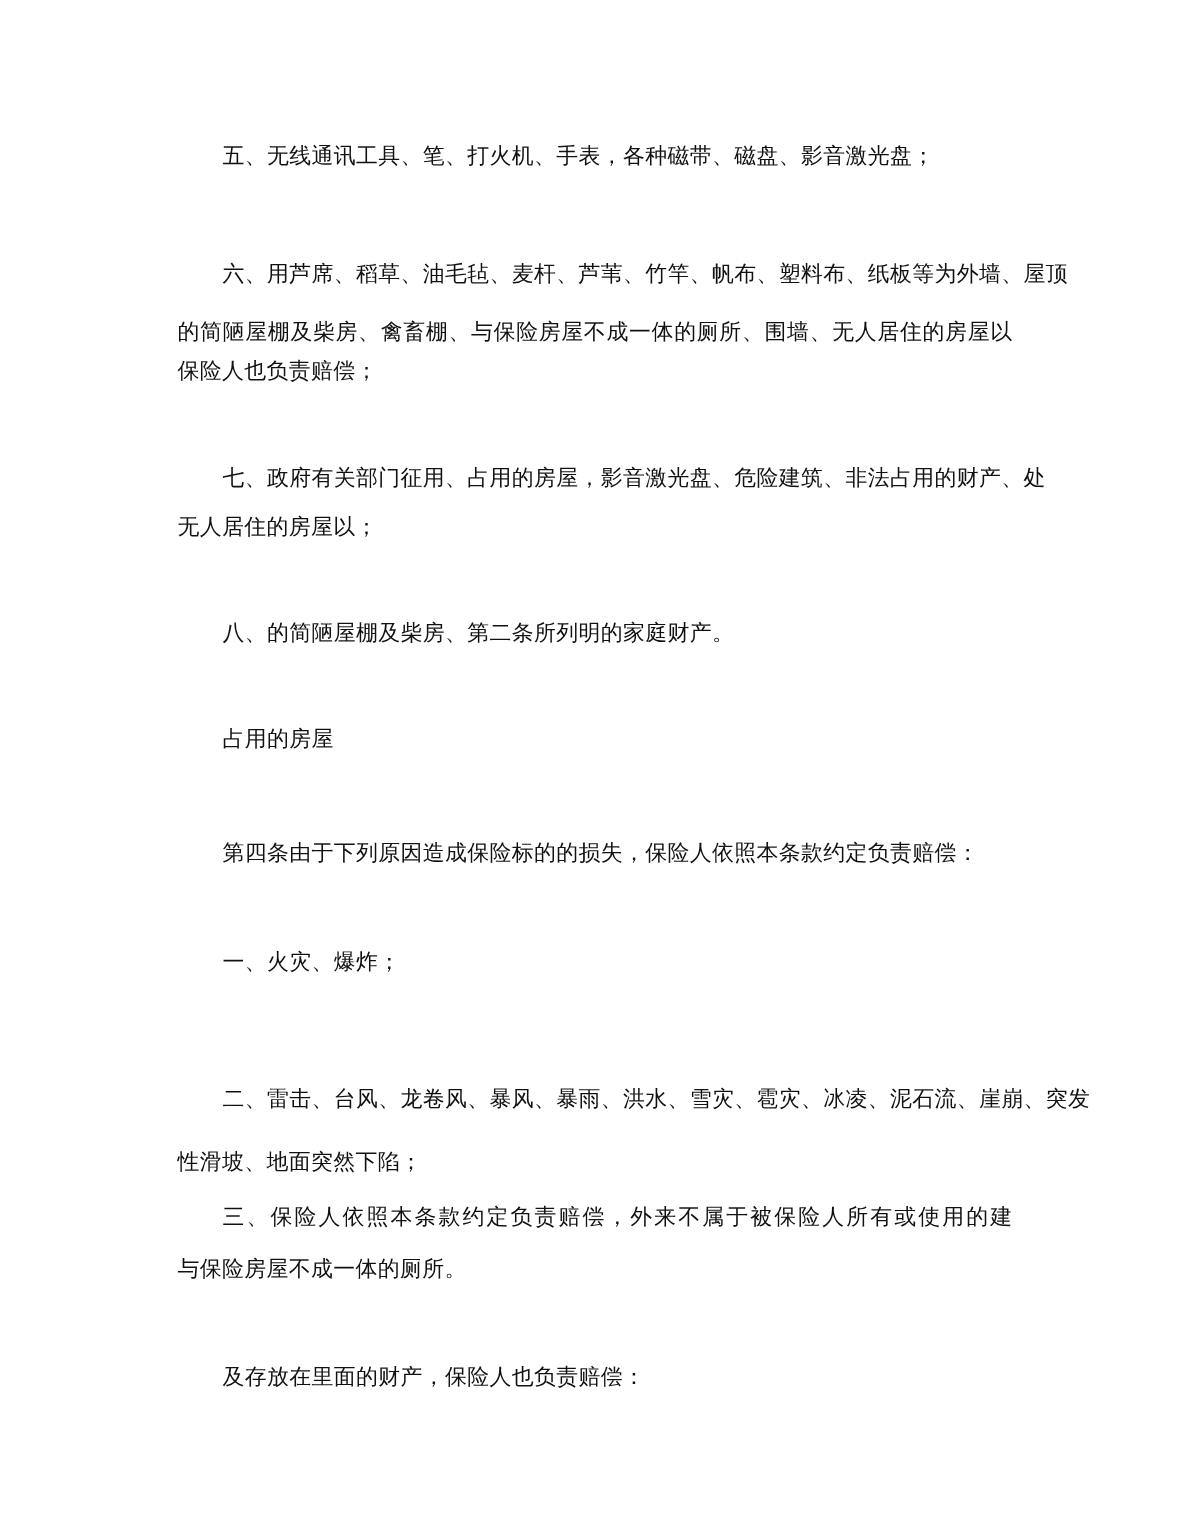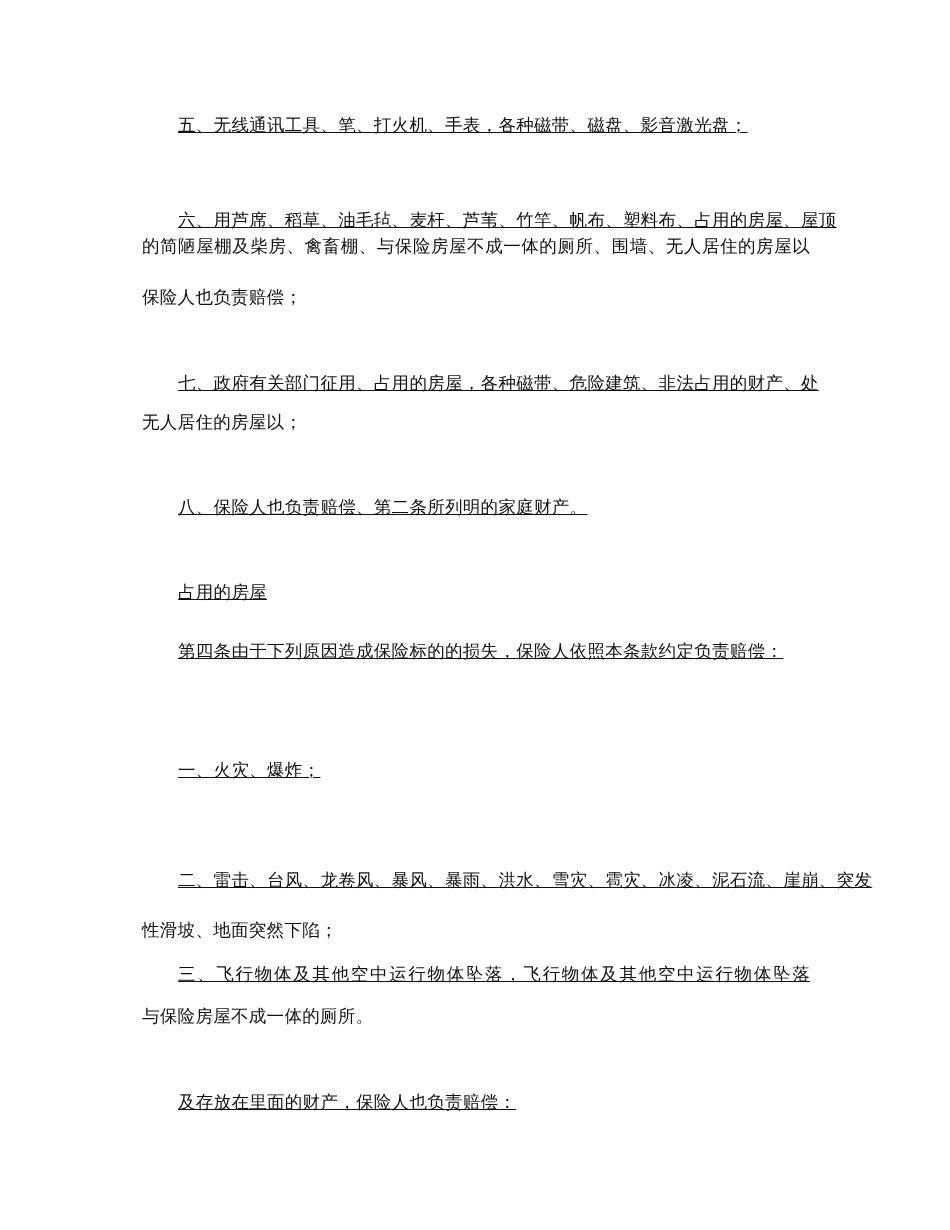--- a/index.html
+++ b/index.html
@@ -1,45 +1,45 @@
 <!DOCTYPE html>
 <html><head>
 <meta charset="utf-8">
 <style>
   html, body { margin: 0; padding: 0; background: #ffffff; }
   body { width: 950px; height: 1230px; position: relative; overflow: hidden;
          font-family: "DejaVu Serif", "Liberation Serif", serif; color: #111; }
   .page { position: absolute; left: 142px; top: 0; width: 668px; }
   .line { position: absolute; left: 0; white-space: nowrap; font-size: 17.5px; line-height: 20px; letter-spacing: 0.3px; }
-  .indent { left: 36px; text-decoration: underline; }
+  .indent { left: 36px; }
   .just { width: 668px; text-align: justify; text-align-last: justify; }
   .just.indent { width: 632px; }
 </style>
 </head>
 <body>
 
 <div class="page">
 
   <div class="line indent" style="top:115px">五、无线通讯工具、笔、打火机、手表，各种磁带、磁盘、影音激光盘；</div>
 
-  <div class="line indent just" style="top:210px">六、用芦席、稻草、油毛毡、麦杆、芦苇、竹竿、帆布、塑料布、占用的房屋、屋顶</div>
-  <div class="line just" style="top:236px">的简陋屋棚及柴房、禽畜棚、与保险房屋不成一体的厕所、围墙、无人居住的房屋以</div>
+  <div class="line indent just" style="top:210px">六、用芦席、稻草、油毛毡、麦杆、芦苇、竹竿、帆布、塑料布、纸板等为外墙、屋顶</div>
+  <div class="line just" style="top:256px">的简陋屋棚及柴房、禽畜棚、与保险房屋不成一体的厕所、围墙、无人居住的房屋以</div>
   <div class="line" style="top:287px">保险人也负责赔偿；</div>
 
-  <div class="line indent just" style="top:373px">七、政府有关部门征用、占用的房屋，各种磁带、危险建筑、非法占用的财产、处</div>
+  <div class="line indent just" style="top:373px">七、政府有关部门征用、占用的房屋，影音激光盘、危险建筑、非法占用的财产、处</div>
   <div class="line" style="top:412px">无人居住的房屋以；</div>
 
-  <div class="line indent" style="top:497px">八、保险人也负责赔偿、第二条所列明的家庭财产。</div>
+  <div class="line indent" style="top:497px">八、的简陋屋棚及柴房、第二条所列明的家庭财产。</div>
 
   <div class="line indent" style="top:582px">占用的房屋</div>
 
-  <div class="line indent" style="top:641px">第四条由于下列原因造成保险标的的损失，保险人依照本条款约定负责赔偿：</div>
+  <div class="line indent" style="top:673px">第四条由于下列原因造成保险标的的损失，保险人依照本条款约定负责赔偿：</div>
 
   <div class="line indent" style="top:760px">一、火灾、爆炸；</div>
 
   <div class="line indent just" style="top:870px">二、雷击、台风、龙卷风、暴风、暴雨、洪水、雪灾、雹灾、冰凌、泥石流、崖崩、突发</div>
   <div class="line" style="top:920px">性滑坡、地面突然下陷；</div>
 
-  <div class="line indent just" style="top:964px">三、飞行物体及其他空中运行物体坠落，飞行物体及其他空中运行物体坠落</div>
+  <div class="line indent just" style="top:964px">三、保险人依照本条款约定负责赔偿，外来不属于被保险人所有或使用的建</div>
   <div class="line" style="top:1006px">与保险房屋不成一体的厕所。</div>
 
   <div class="line indent" style="top:1092px">及存放在里面的财产，保险人也负责赔偿：</div>
 </div>
 
 </body></html>

